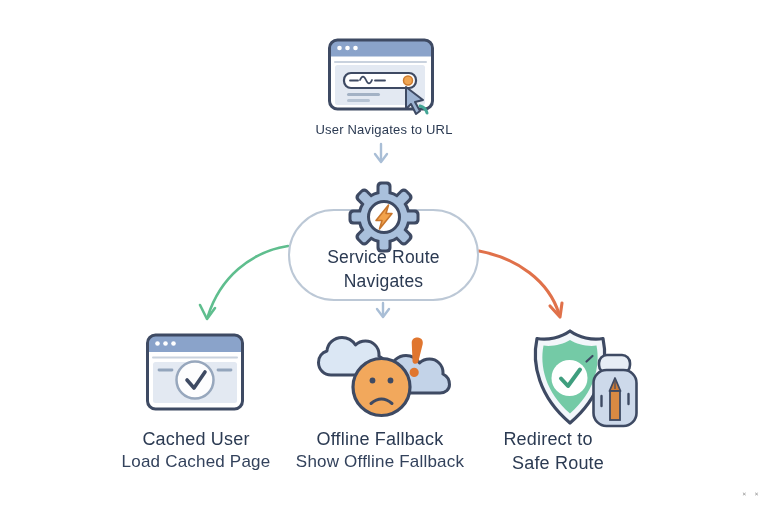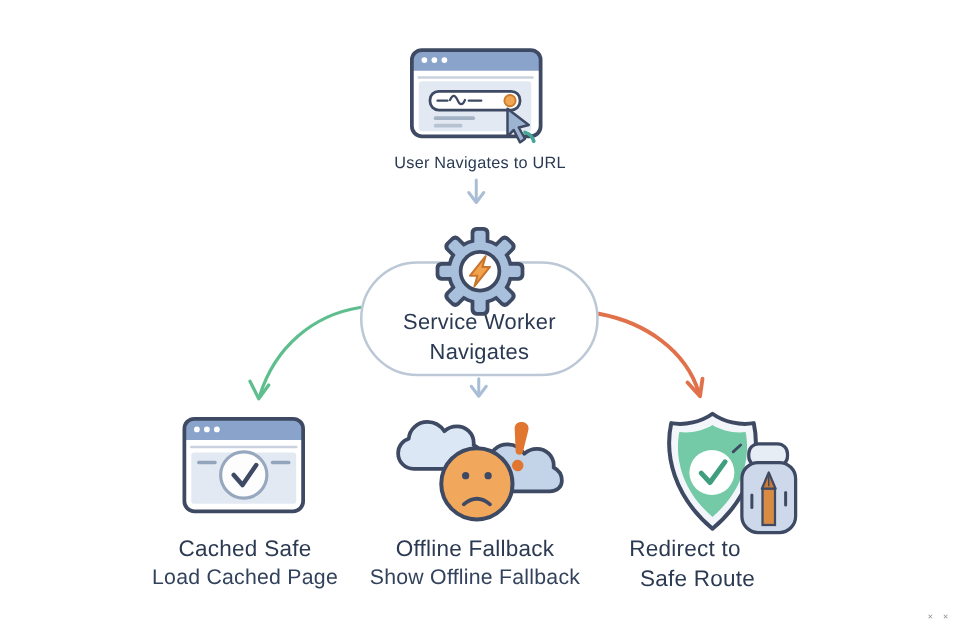--- a/index.html
+++ b/index.html
@@ -93,21 +93,21 @@
     <rect x="20" y="62" width="23" height="3" rx="1.5" fill="#b6c3d3"></rect>
     <rect x="2.5" y="3" width="103" height="69" rx="8" class="nofill navy" stroke-width="3"></rect>
     <path d="M79,50 L96,63 L88,65 L93,74 L89,77 L84,67 L79,72 Z" fill="#9db3d2" class="navy" stroke-width="2" stroke-linejoin="round"></path>
     <path d="M93,69 C97,70 99,72 100,76" class="nofill" stroke="#44a696" stroke-width="3" stroke-linecap="round"></path>
   </svg>
 
   <div class="abs start-label">User Navigates to URL</div>
 
   <div class="abs decision-pill"></div>
   <div class="abs decision-text">
-    <div>Service Worker</div>
+    <div>Service Route</div>
     <div>Navigates</div>
   </div>
 
   <svg class="abs z3" style="left:345px;top:178px;" width="78" height="78" viewBox="-39 -39 78 78">
     <g class="fill-navy">
       <rect x="-7.5" y="-35.5" width="15" height="71" rx="4.5"></rect>
       <rect x="-7.5" y="-35.5" width="15" height="71" rx="4.5" transform="rotate(45)"></rect>
       <rect x="-7.5" y="-35.5" width="15" height="71" rx="4.5" transform="rotate(90)"></rect>
       <rect x="-7.5" y="-35.5" width="15" height="71" rx="4.5" transform="rotate(135)"></rect>
     </g>
@@ -181,21 +181,21 @@
         <path d="M91,51 L96.5,64 L85.5,64 Z" fill="#cd7a35" class="navy" stroke-width="1.8" stroke-linejoin="round"></path>
         <path d="M91,54 V62" class="nofill navy" stroke-width="1.2"></path>
         <rect x="86" y="64" width="10" height="29" fill="#d98a43" class="navy" stroke-width="1.8"></rect>
       </g>
       <path d="M77.5,69 V79" class="nofill navy" stroke-width="2.4" stroke-linecap="round"></path>
       <path d="M104.5,67 V77" class="nofill navy" stroke-width="2.4" stroke-linecap="round"></path>
     </g>
   </svg>
 
   <div class="abs branch-label" style="left:106px;top:429px;width:180px;">
-    <div class="branch-title">Cached Safe</div>
+    <div class="branch-title">Cached User</div>
     <div class="branch-sub">Load Cached Page</div>
   </div>
 
   <div class="abs branch-label" style="left:468px;top:429px;width:160px;">
     <div class="branch-title">Redirect to</div>
     <div class="branch-title indent2" style="margin-top:3px;">Safe Route</div>
   </div>
 
   <div class="abs branch-label" style="left:288px;top:429px;width:184px;">
     <div class="branch-title">Offline Fallback</div>

